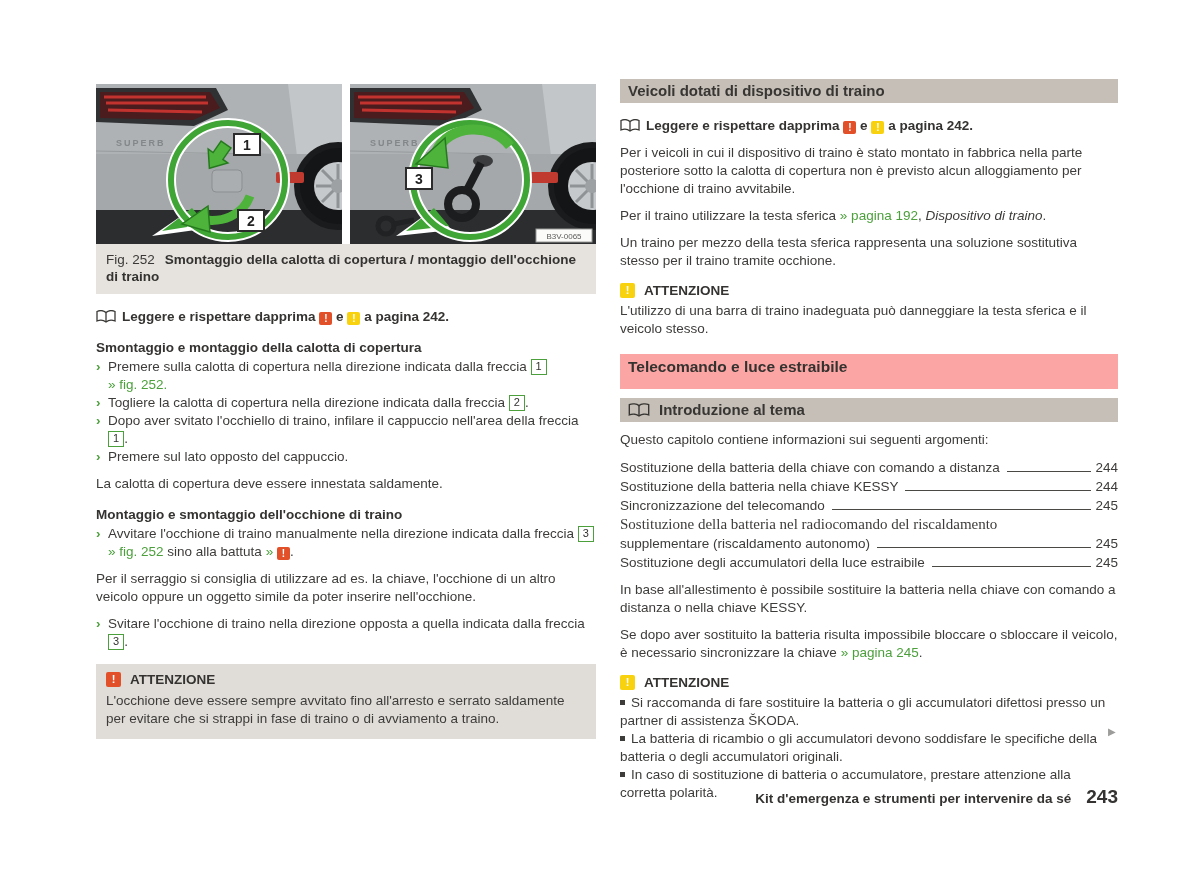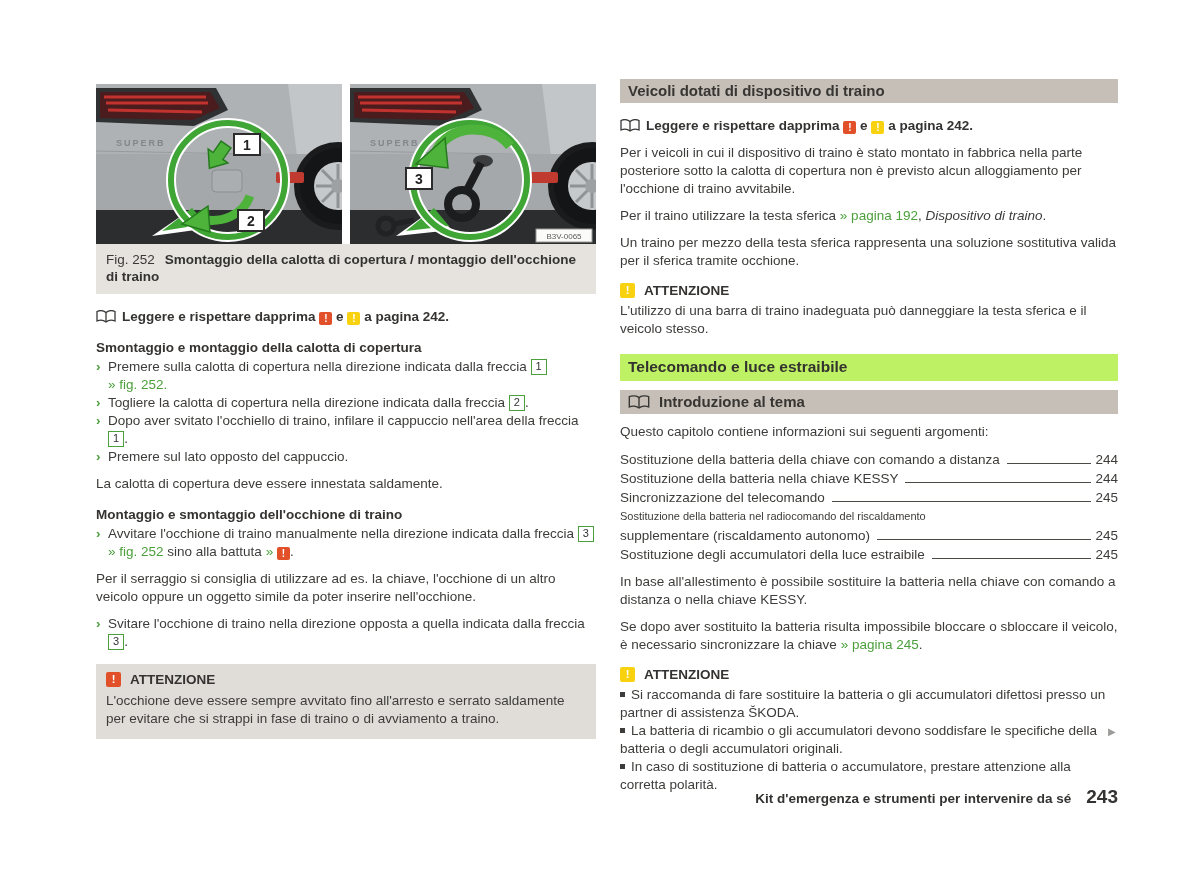--- a/index.html
+++ b/index.html
@@ -4,22 +4,22 @@
 <style>
   html,body{margin:0;padding:0;background:#ffffff;}
   .page{position:relative;width:1200px;height:876px;background:#ffffff;overflow:hidden;
         font-family:"Liberation Sans",sans-serif;color:#3d3c3a;}
   .col{position:absolute;top:79px;}
   .col-left{left:96px;width:500px;}
   .col-right{left:620px;width:498px;}
 
   .sec-header{background:#c5bfb7;color:#383633;font-weight:bold;font-size:15px;
               padding:3px 8px 4px;line-height:17px;}
-  .green-header{background:#bef264;color:#33322f;font-weight:bold;font-size:15.5px;
-                padding:4px 8px 5px;line-height:18px;margin-top:16px;}
+  .green-header{background:#fca5a5;color:#33322f;font-weight:bold;font-size:15.5px;
+                padding:4px 8px 13px;line-height:18px;margin-top:16px;}
   .sub-header{background:#c5bfb7;color:#383633;font-weight:bold;font-size:15px;
               padding:3px 8px 4px;line-height:17px;margin-top:9px;
               display:flex;align-items:center;gap:9px;}
 
   .fig-images{display:flex;gap:8px;margin-top:5px;}
   .fig-panel{display:block;width:246px;height:160px;}
   .fig-caption{background:#e6e3de;padding:7px 10px 9px;font-size:13.5px;line-height:17px;color:#3a3937;}
   .cap-prefix{margin-right:10px;}
   .cap-bold{font-weight:bold;color:#343331;}
 
@@ -47,21 +47,21 @@
                 color:#343331;margin-bottom:5px;}
   .warning-text{font-size:13.5px;line-height:18px;}
   .warning-plain{margin-top:13px;}
   .warning-plain .warning-head{margin-bottom:4px;}
   .warn-item{font-size:13.5px;line-height:18px;}
   .sqb{display:inline-block;width:5px;height:5px;background:#3d3c3a;margin-right:6px;vertical-align:2px;}
 
   .toc{margin-top:7px;}
   .toc-row{display:flex;align-items:baseline;font-size:13.5px;line-height:19px;}
   .toc-label{white-space:nowrap;}
-  .toc-wrap1{font-size:11px;line-height:19px;}
+  .toc-wrap1{font-size:15px;line-height:19px;font-family:Liberation Serif, serif;}
   .toc-leader{flex:1;border-bottom:1px solid #4a4944;margin:0 4px 3px 7px;min-width:18px;}
   .toc-page{text-align:right;}
 
   .cont-arrow{position:absolute;left:1108px;top:726px;color:#9c9c9a;font-size:10px;}
 
   .footer{position:absolute;top:786px;right:82px;display:flex;align-items:baseline;gap:15px;}
   .footer-title{font-weight:bold;font-size:13.5px;color:#343331;}
   .footer-page{font-weight:bold;font-size:19px;color:#343331;}
 </style>
 </head>
@@ -266,21 +266,21 @@
     </div>
 
     <div class="para">Per i veicoli in cui il dispositivo di traino è stato montato in fabbrica nella parte posteriore sotto la calotta di copertura non è previsto alcun alloggiamento per l'occhione di traino avvitabile.</div>
 
     <div class="para">
       <span>Per il traino utilizzare la testa sferica</span>
       <span class="greenlink">» pagina 192</span><span>,</span>
       <span class="ital">Dispositivo di traino</span><span>.</span>
     </div>
 
-    <div class="para">Un traino per mezzo della testa sferica rappresenta una soluzione sostitutiva valida per il sferica tramite occhione.</div>
+    <div class="para">Un traino per mezzo della testa sferica rappresenta una soluzione sostitutiva stesso per il traino tramite occhione.</div>
 
     <div class="warning-plain">
       <div class="warning-head">
         <span class="wicon yellow lg">
             <span>!</span>
           </span>
         <span>ATTENZIONE</span>
       </div>
       <div class="warning-text">L'utilizzo di una barra di traino inadeguata può danneggiare la testa sferica e il veicolo stesso.</div>
     </div>

